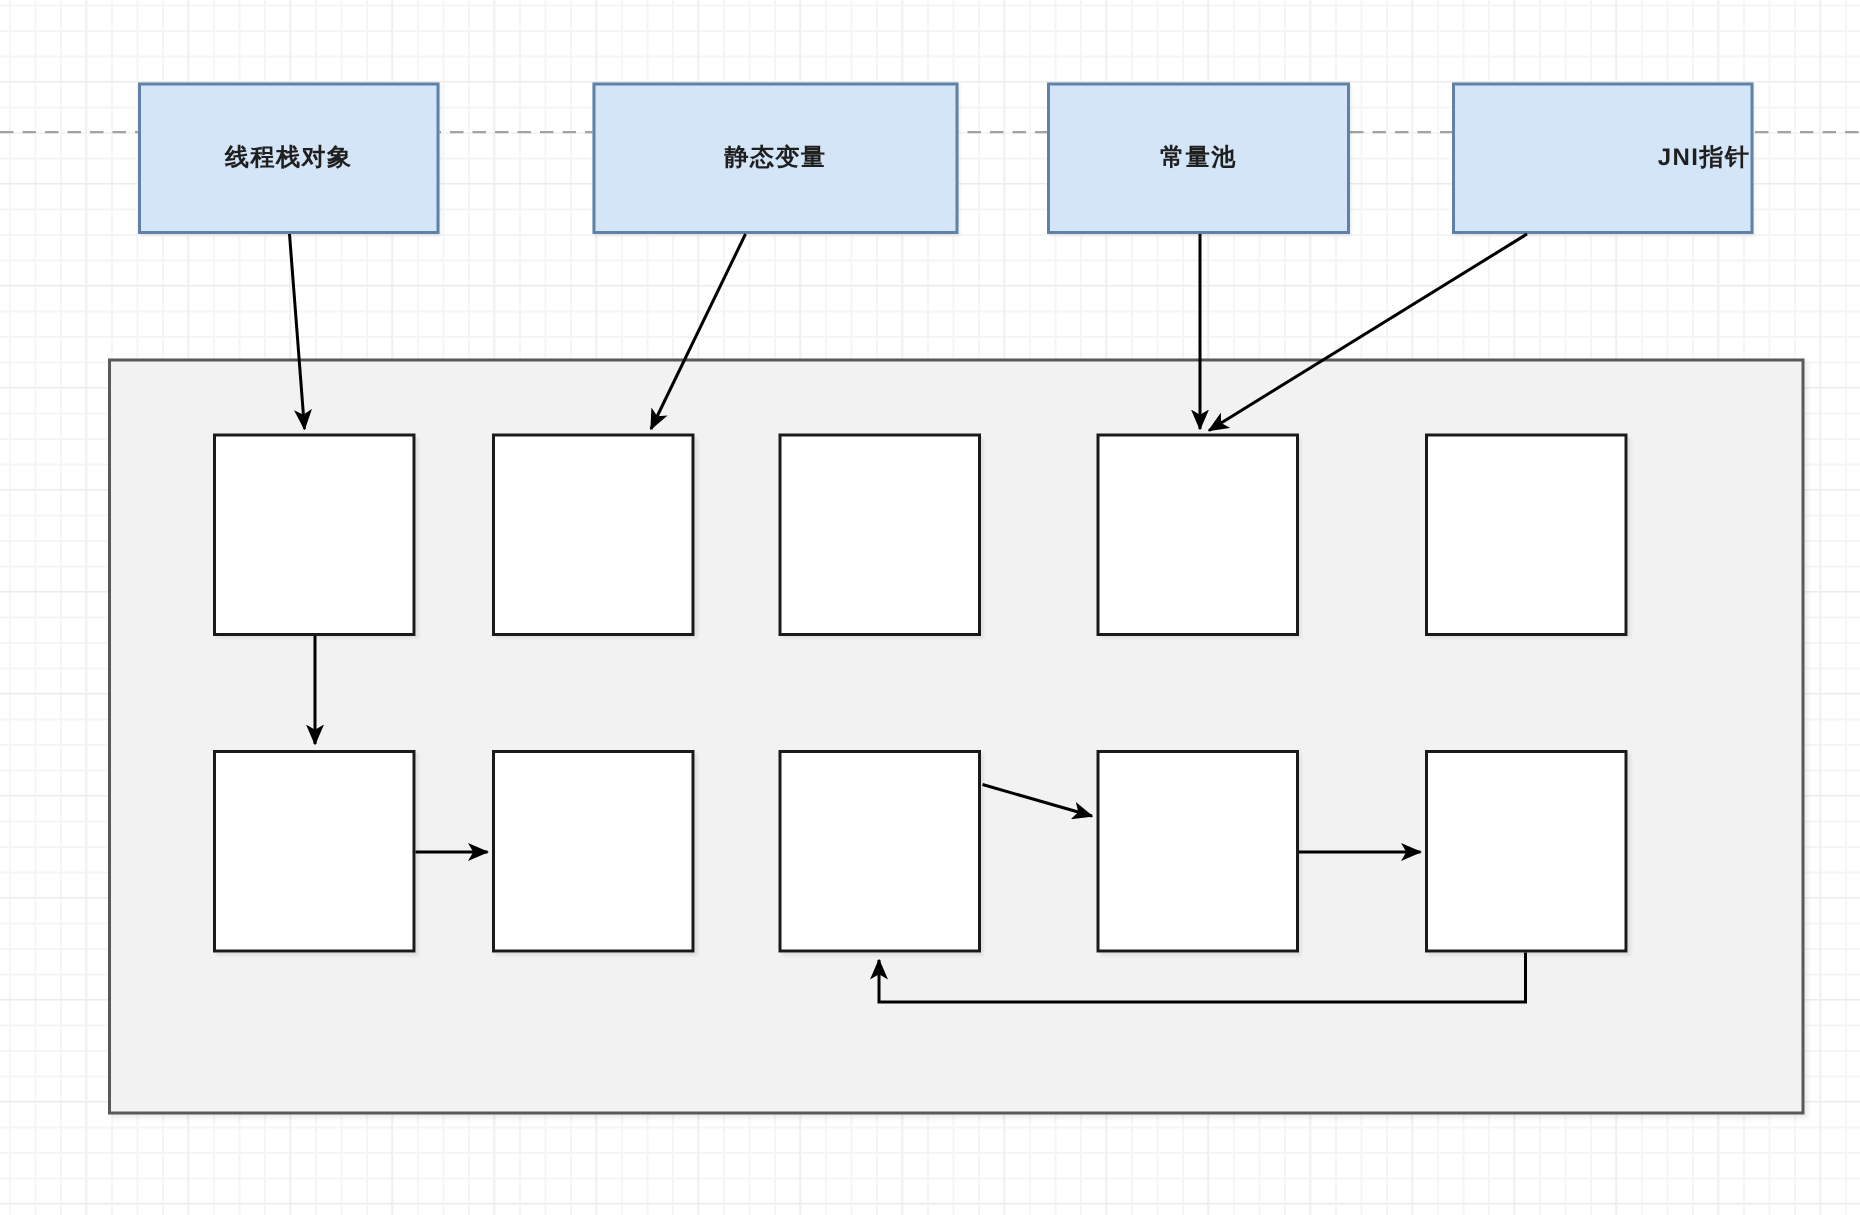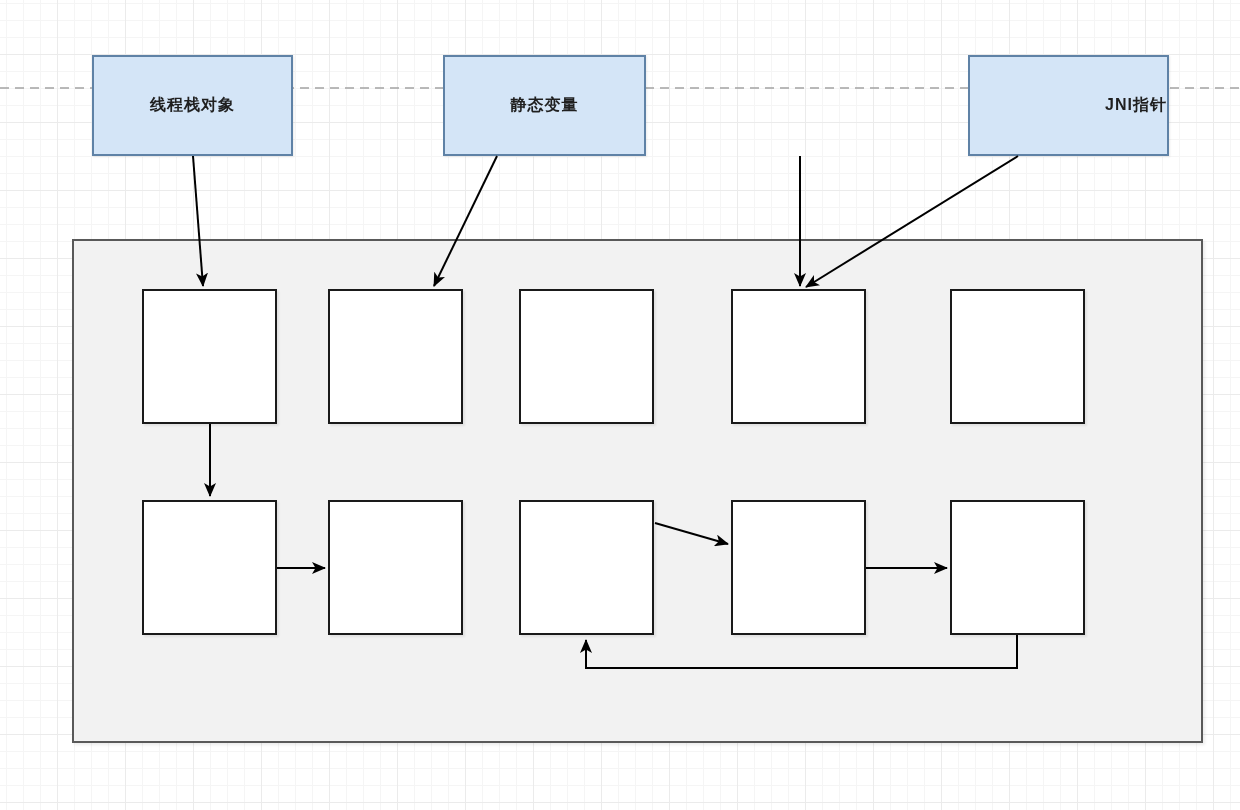--- a/index.html
+++ b/index.html
@@ -68,22 +68,25 @@
 
 <div class="stage">
 
   <svg class="layer">
     <line class="guide" x1="0" y1="88" x2="1240" y2="88"></line>
   </svg>
 
   <div class="label-box" style="left:92px;top:55px;width:201px;text-align:center;">
     <span>线程栈对象</span>
   </div>
-  <div class="label-box" style="left:395px;top:55px;width:203px;margin-left:48px;">
+  <div class="label-box" style="left:395px;top:55px;width:244px;">
     <span>静态变量</span>
+  </div>
+  <div class="label-box" style="left:698px;top:55px;width:202px;">
+    <span>常量池</span>
   </div>
   <div class="label-box" style="left:968px;top:55px;width:201px;justify-content:flex-end;">
     <span>JNI指针</span>
   </div>
 
   <div class="container-box"></div>
 
   <div class="node" style="left:142px;top:289px;"></div>
   <div class="node" style="left:328px;top:289px;"></div>
   <div class="node" style="left:519px;top:289px;"></div>

